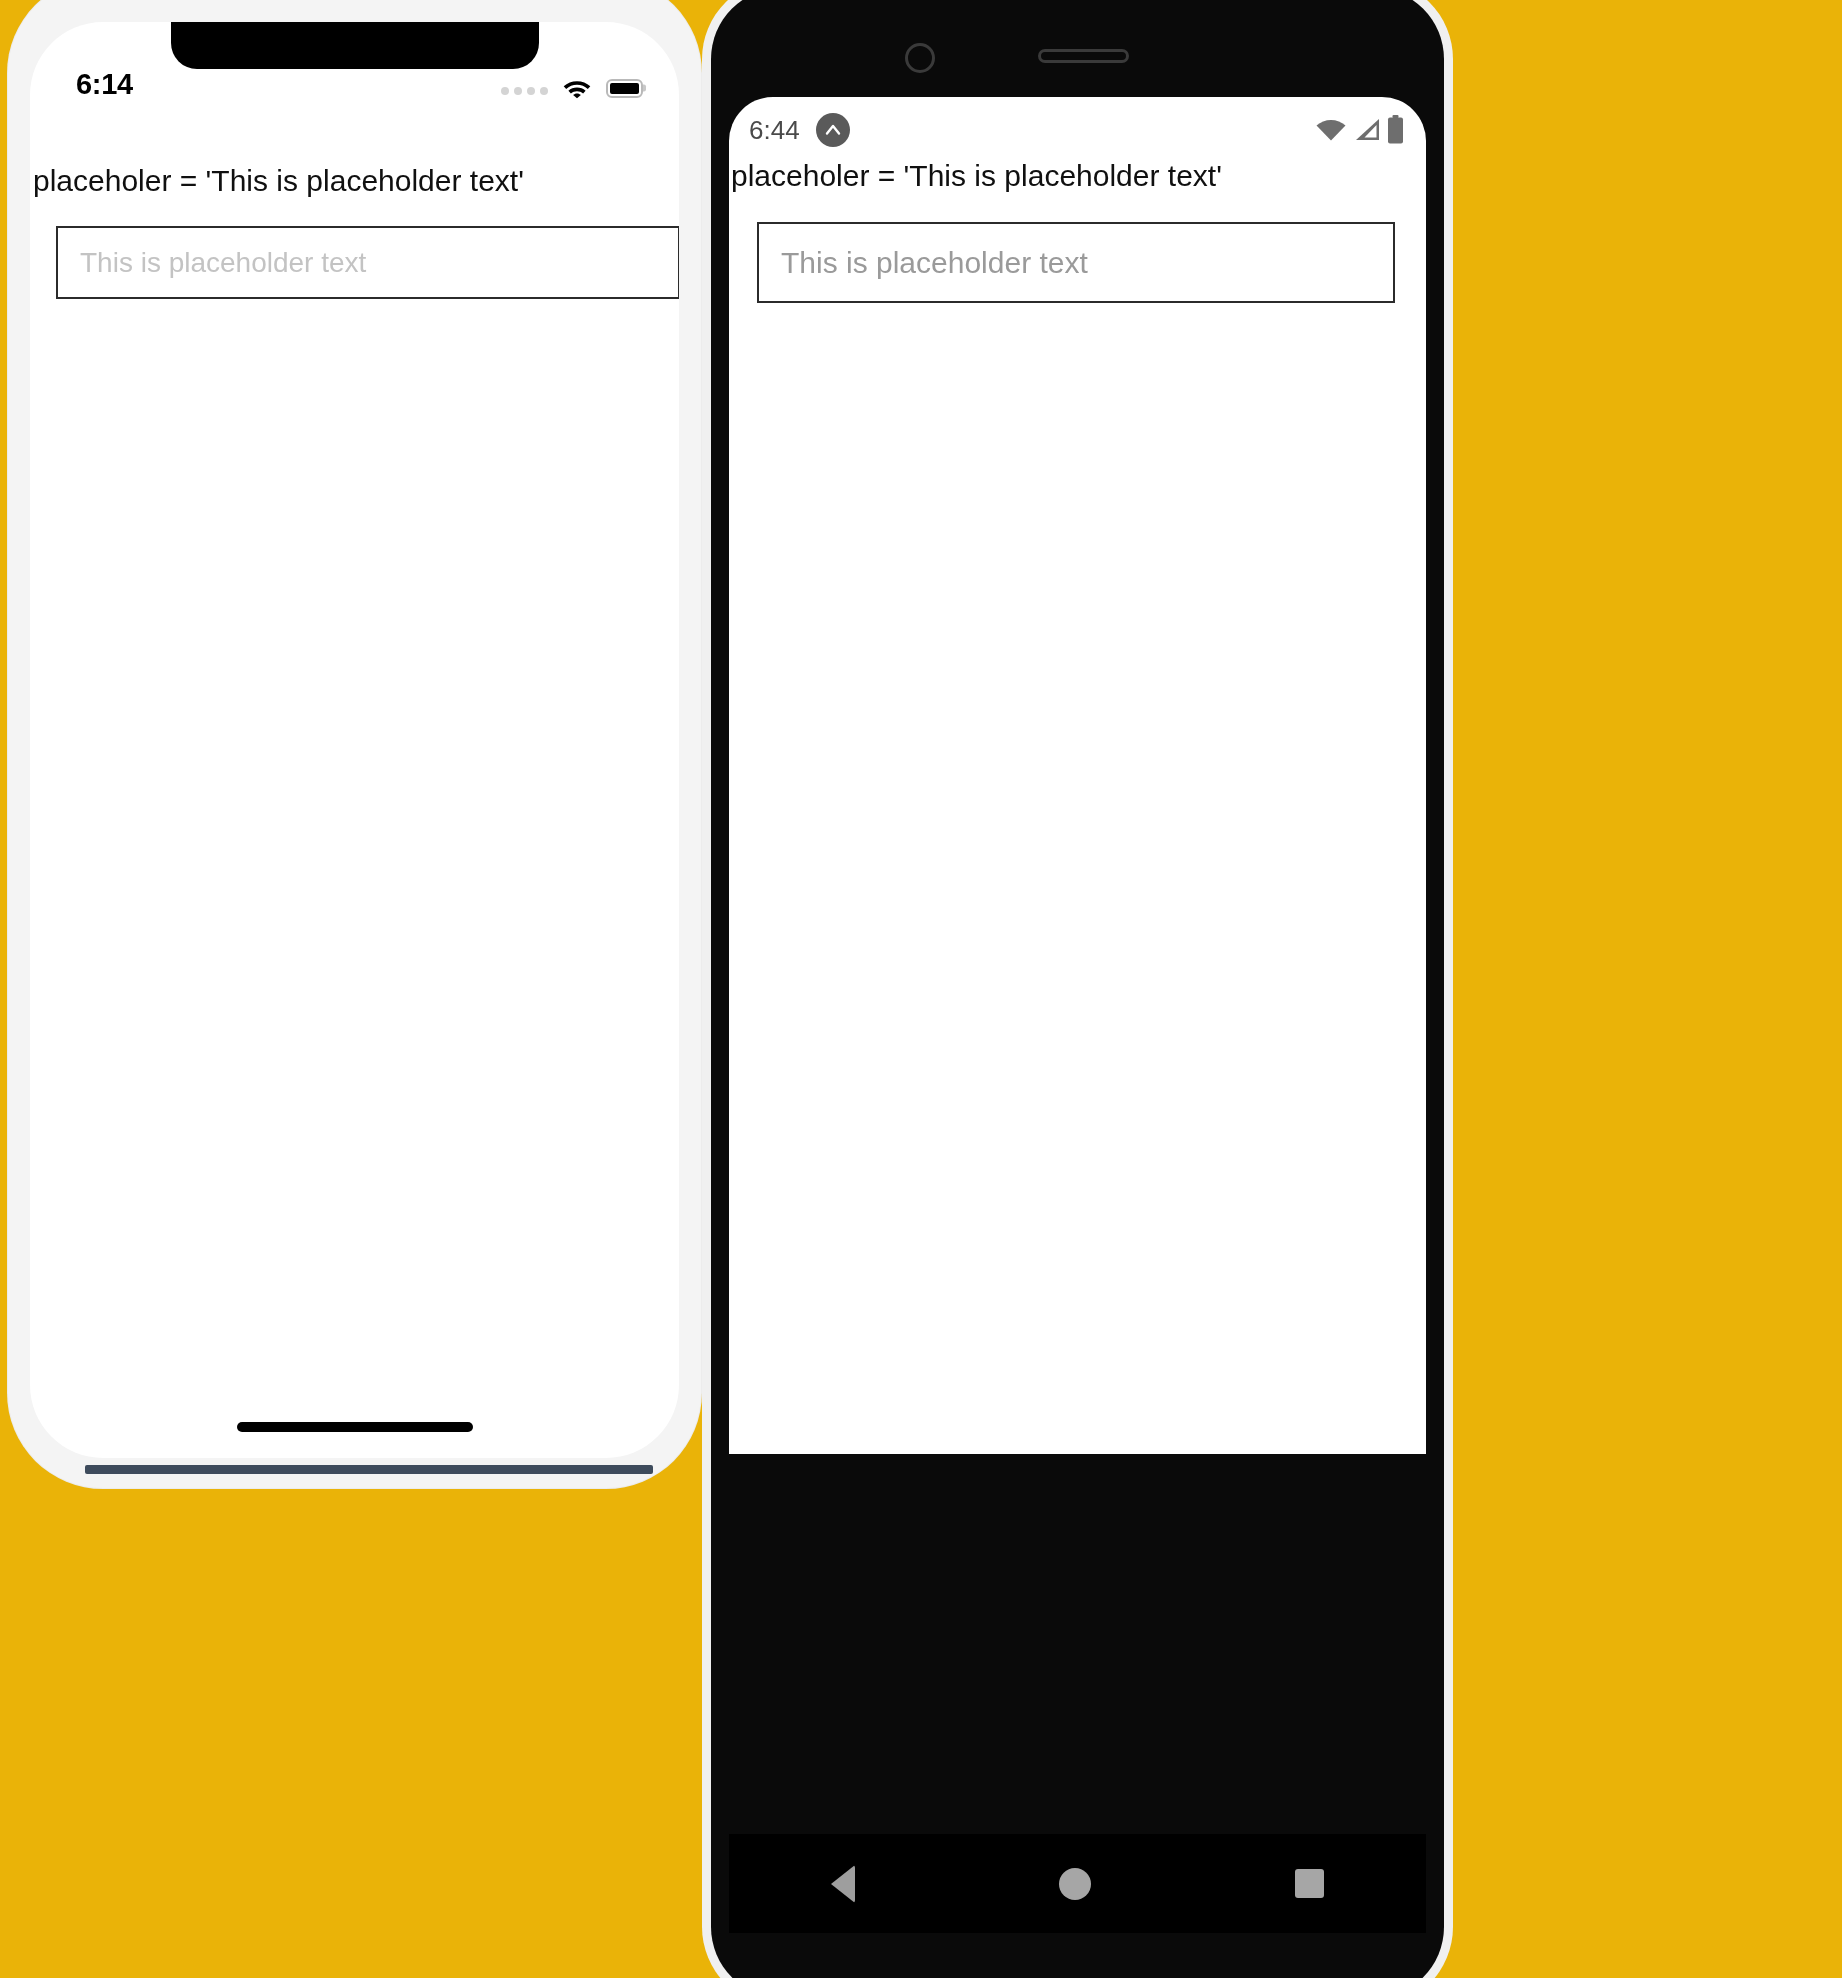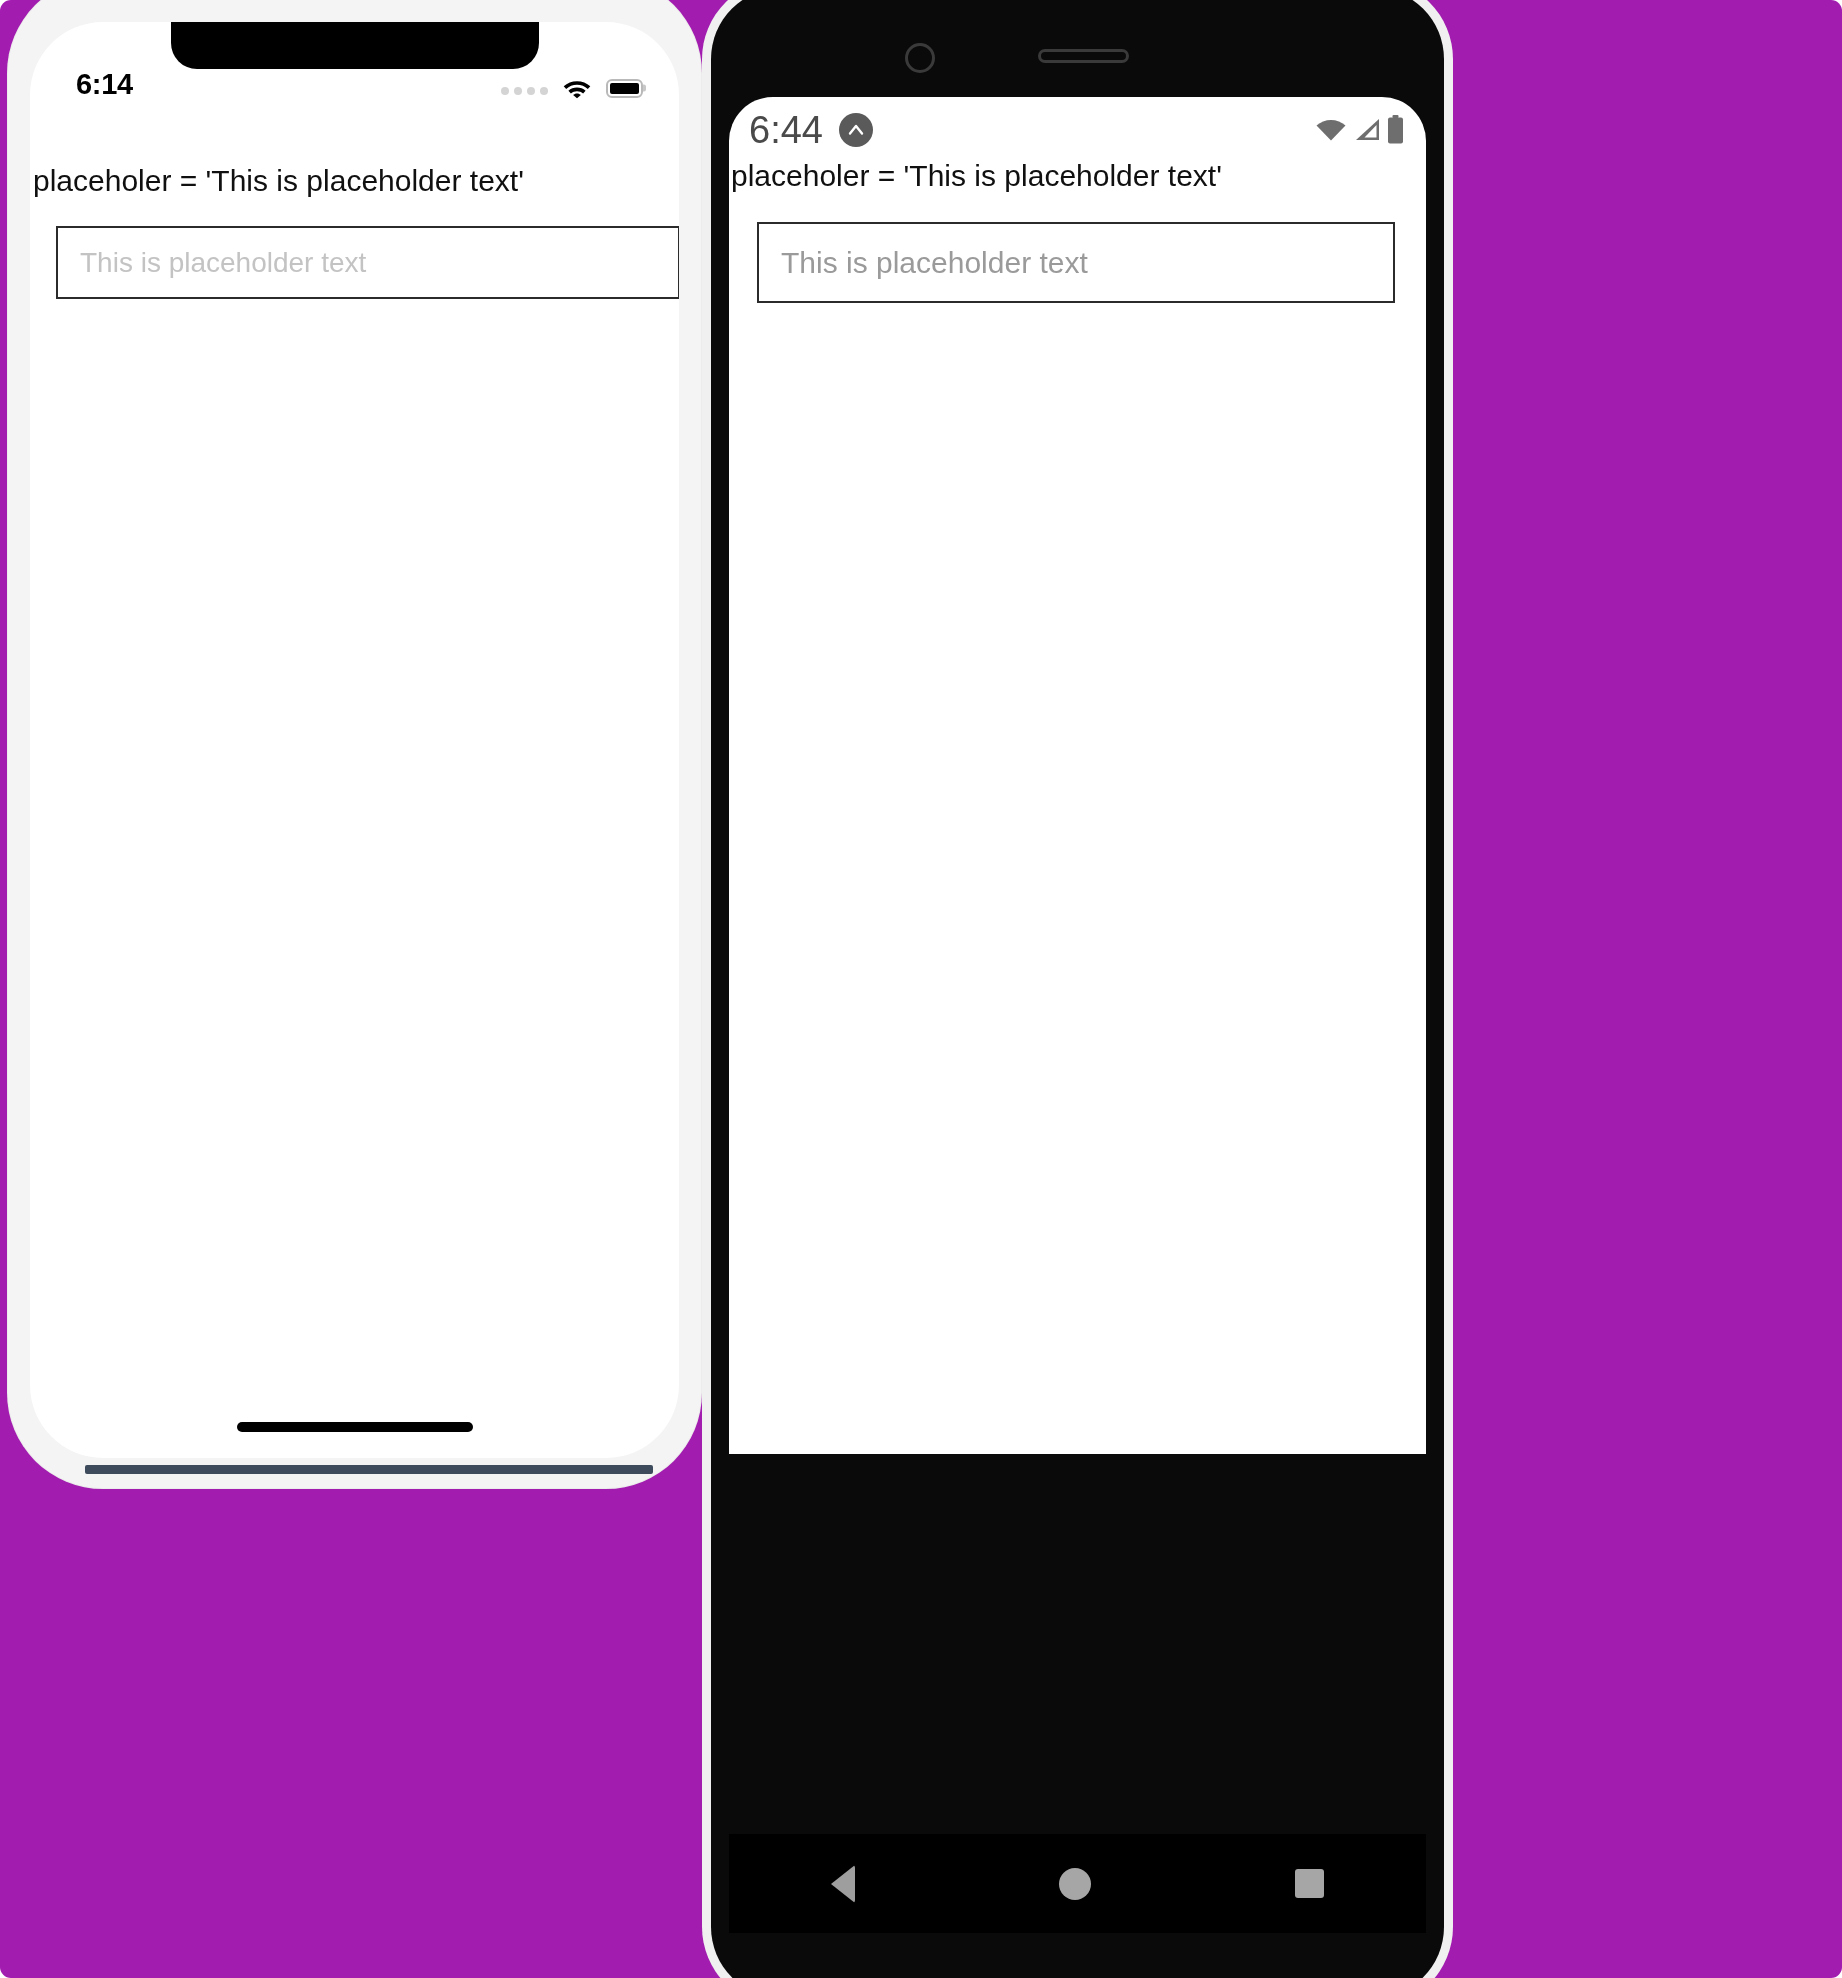--- a/index.html
+++ b/index.html
@@ -9,22 +9,21 @@
     height: 1978px;
     background: #ffffff;
     font-family: "Liberation Sans", sans-serif;
     overflow: hidden;
   }
 
   .stage {
     position: relative;
     width: 1842px;
     height: 1978px;
-    background: #a21caf;
-    border-radius: 11px;
+    background: #eab308;
   }
 
   
   .ios-device {
     position: absolute;
     left: 8px;
     top: -22px;
     width: 693px;
     height: 1510px;
     background: #f4f4f4;
@@ -241,21 +240,21 @@
     padding: 0 22px 0 20px;
   }
 
   .and-status-left {
     display: flex;
     align-items: center;
     gap: 16px;
   }
 
   .android-time {
-    font-size: 38px;
+    font-size: 26px;
     color: #4a4a4a;
     line-height: 1;
   }
 
   .and-badge {
     width: 34px;
     height: 34px;
     border-radius: 50%;
     background: #5a5a5a;
     display: flex;

